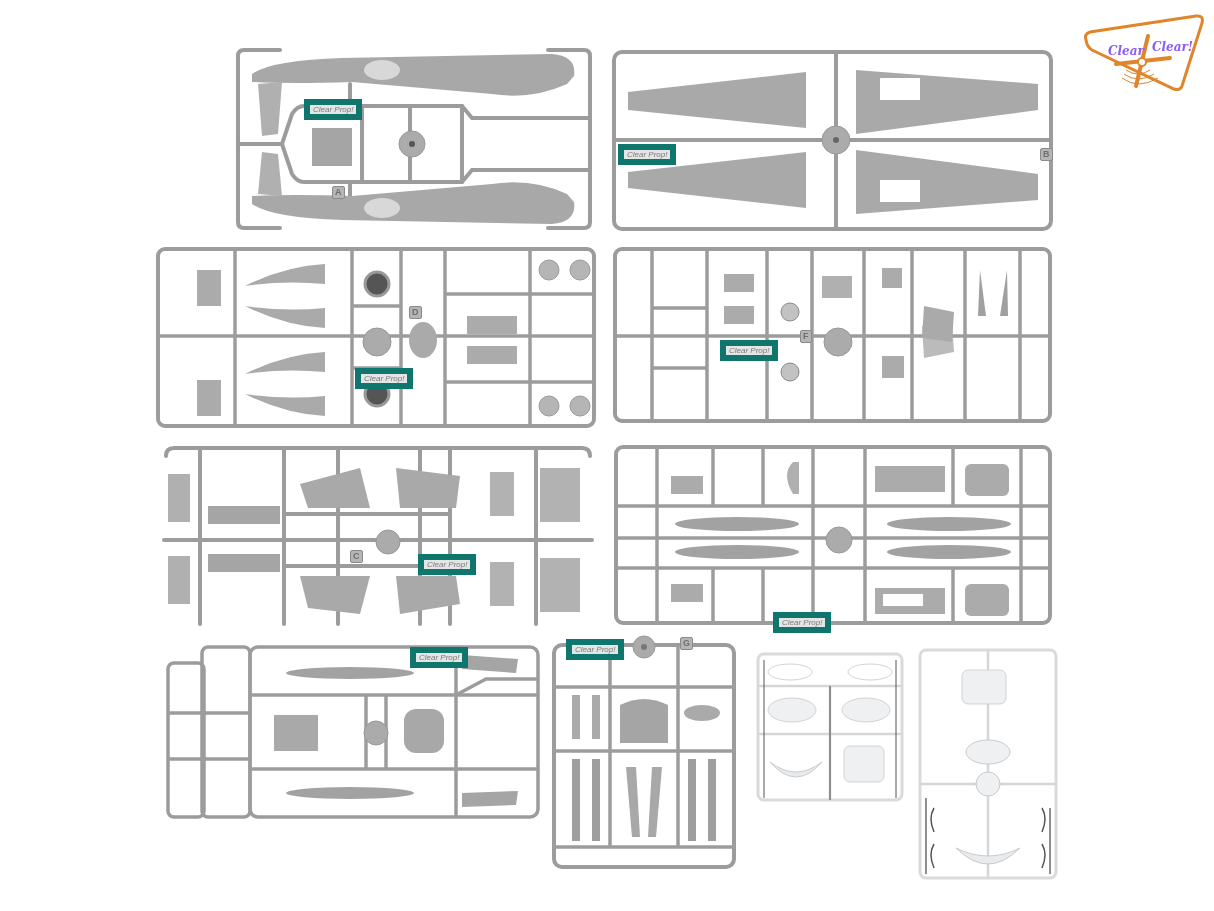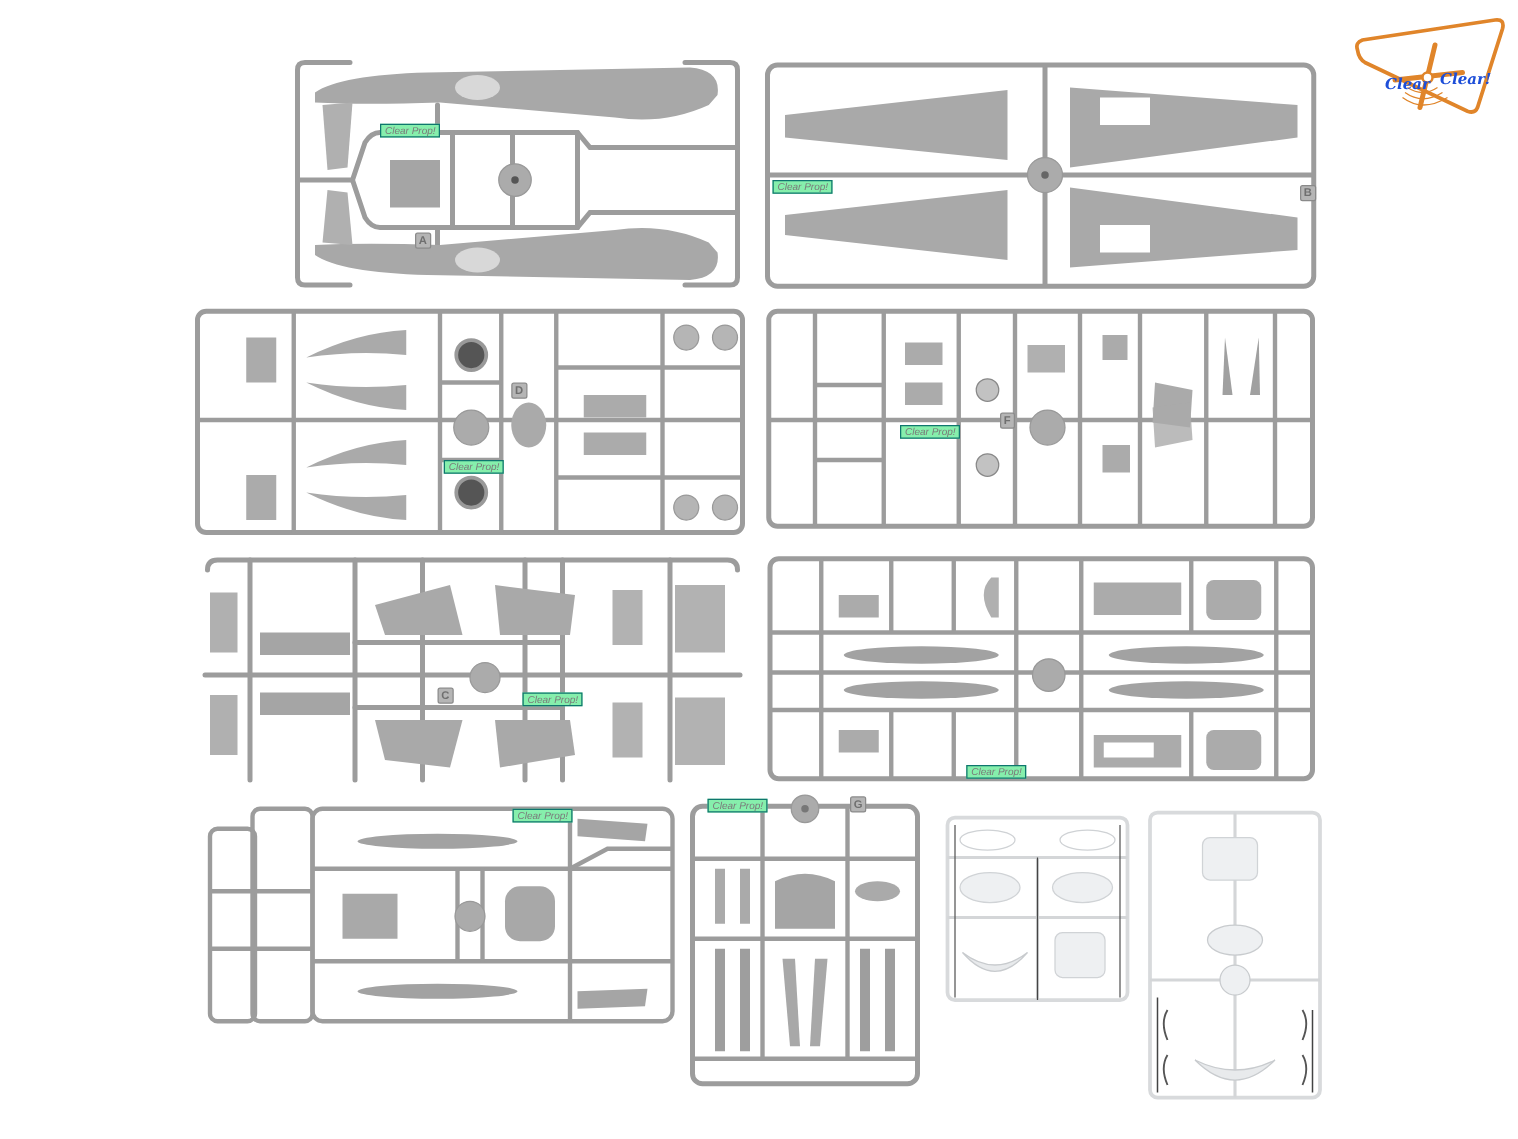--- a/index.html
+++ b/index.html
@@ -1,22 +1,22 @@
 <!DOCTYPE html>
 <html><head>
 <meta charset="utf-8">
 <style>
   html,body{margin:0;padding:0;background:#ffffff;}
   body{width:1214px;height:911px;position:relative;overflow:hidden;font-family:"Liberation Sans",sans-serif;}
   .sprue{position:absolute;box-sizing:border-box;}
   .sprue svg{position:absolute;left:0;top:0;width:100%;height:100%;overflow:visible;}
   .logo{position:absolute;left:1078px;top:12px;width:130px;height:80px;}
   .letter-tag{position:absolute;font-size:9px;color:#6f6f6f;font-weight:bold;border:1px solid #8a8a8a;background:#b5b5b5;border-radius:2px;padding:0 2px;line-height:11px;}
-  .brand-tag{position:absolute;font-size:8px;font-style:italic;color:#7a7a7a;background:#86efac;border:1px solid #0f766e;line-height:9px;padding:0 3px;white-space:nowrap;}
-  .logo-text{position:absolute;font-family:"DejaVu Serif",serif;font-style:italic;font-weight:bold;color:#1d4ed8;font-size:12px;white-space:nowrap;margin-top:16px;}
+  .brand-tag{position:absolute;font-size:8px;font-style:italic;color:#7a7a7a;background:#e5e5e5;border:6px solid #0f766e;line-height:9px;padding:0 3px;white-space:nowrap;}
+  .logo-text{position:absolute;font-family:"DejaVu Serif",serif;font-style:italic;font-weight:bold;color:#8b5cf6;font-size:12px;white-space:nowrap;}
 </style>
 </head>
 <body>
 
 <div class="logo">
   <svg viewBox="0 0 130 80" width="130" height="80">
     <path d="M8 28 Q6 22 12 20 L118 4 Q126 3 124 11 L104 74 Q102 79 96 77 L14 38 Q9 35 8 28 Z" fill="#ffffff" stroke="#e0852a" stroke-width="3"></path>
     <line x1="70" y1="24" x2="58" y2="74" stroke="#e0852a" stroke-width="4" stroke-linecap="round"></line>
     <line x1="38" y1="52" x2="92" y2="46" stroke="#e0852a" stroke-width="4" stroke-linecap="round"></line>
     <circle cx="64" cy="50" r="4" fill="#fff" stroke="#e0852a" stroke-width="2"></circle>

